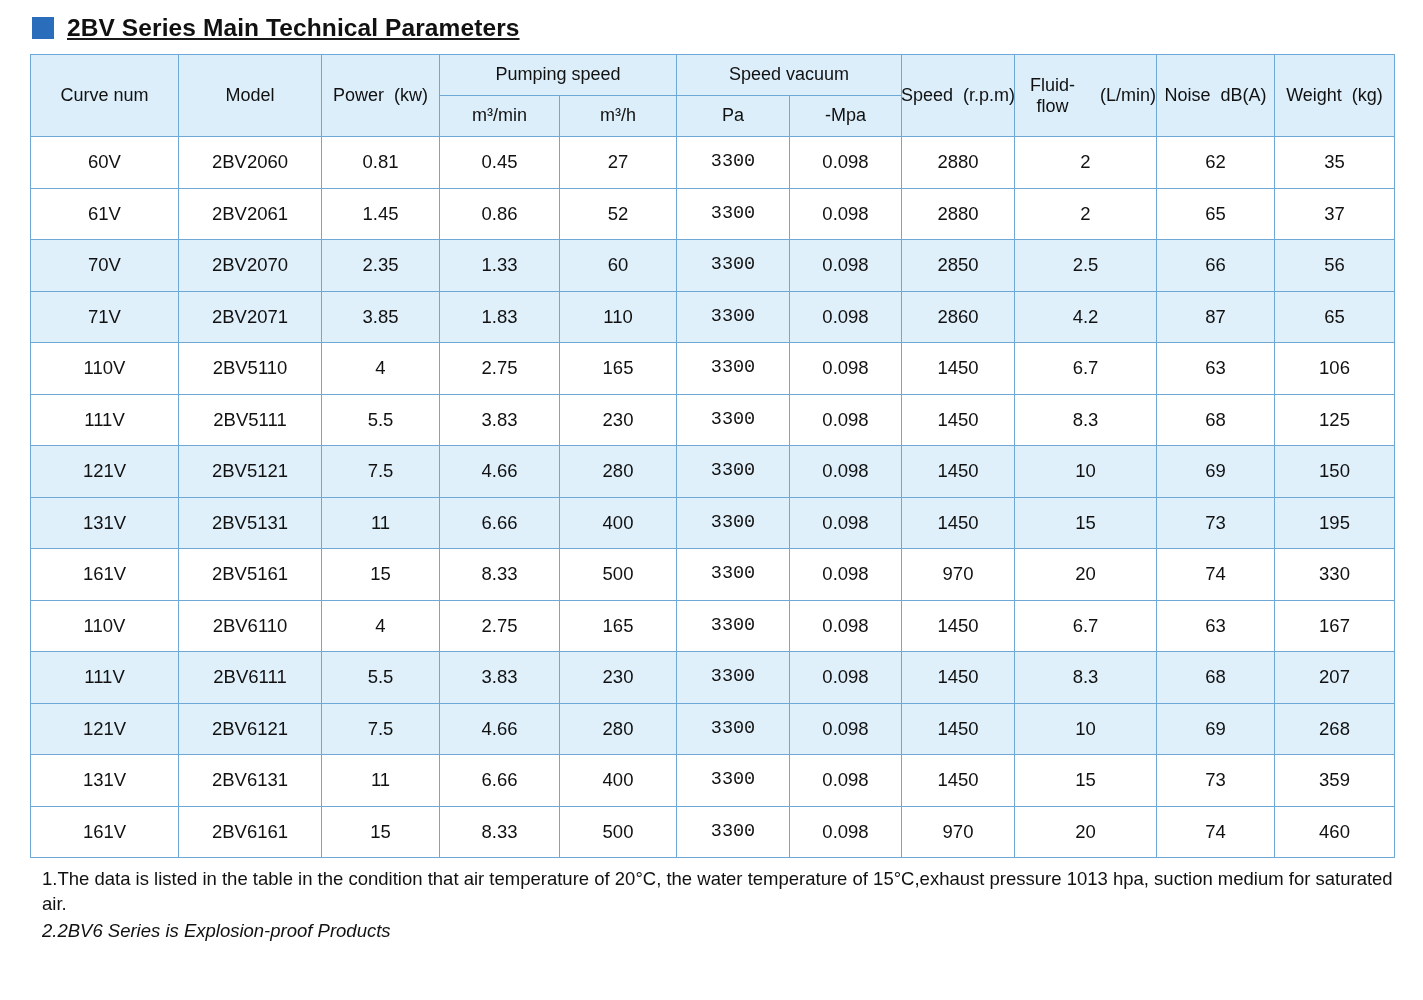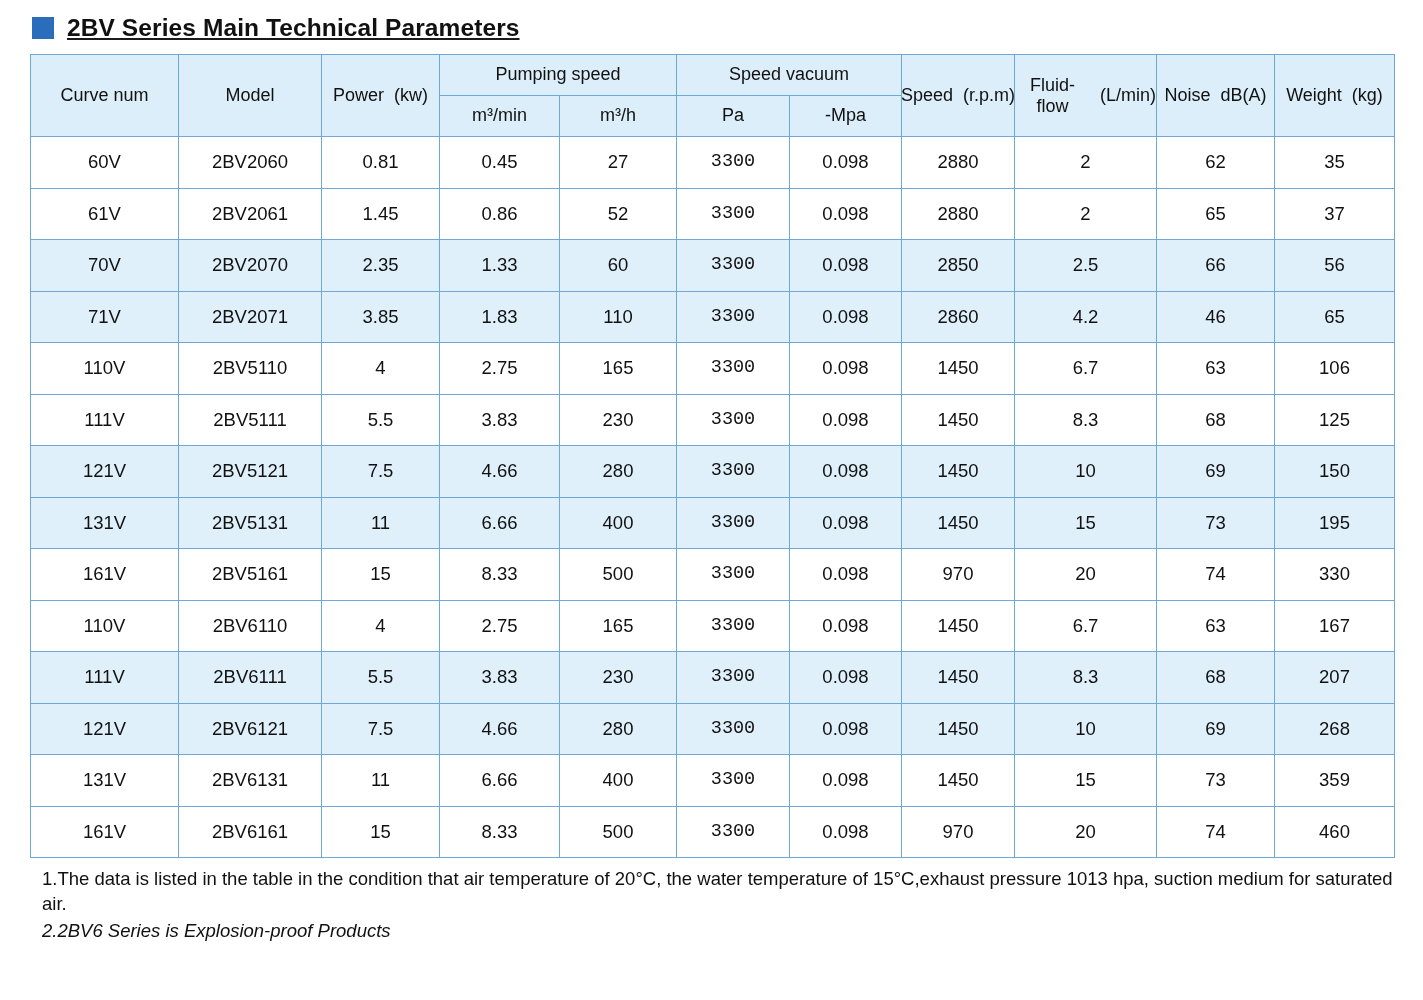--- a/index.html
+++ b/index.html
@@ -233,21 +233,21 @@
         <tr class="alt">
           <td class="bold-cell">71V</td>
           <td class="bold-cell">2BV2071</td>
           <td>3.85</td>
           <td>1.83</td>
           <td>110</td>
           <td class="small-num">3300</td>
           <td>0.098</td>
           <td>2860</td>
           <td>4.2</td>
-          <td>46</td>
+          <td>87</td>
           <td>65</td>
         </tr>
         <tr>
           <td class="bold-cell">110V</td>
           <td class="bold-cell">2BV5110</td>
           <td>4</td>
           <td>2.75</td>
           <td>165</td>
           <td class="small-num">3300</td>
           <td>0.098</td>

